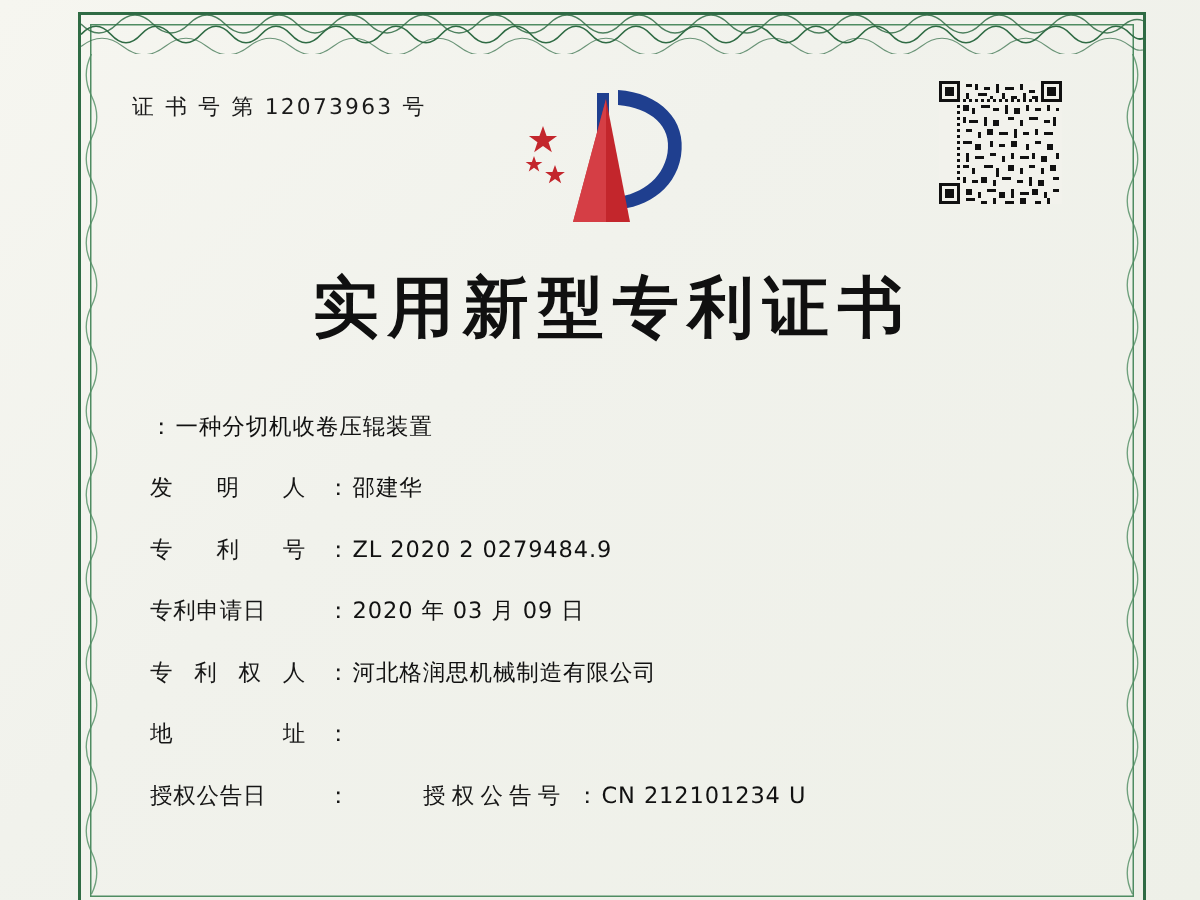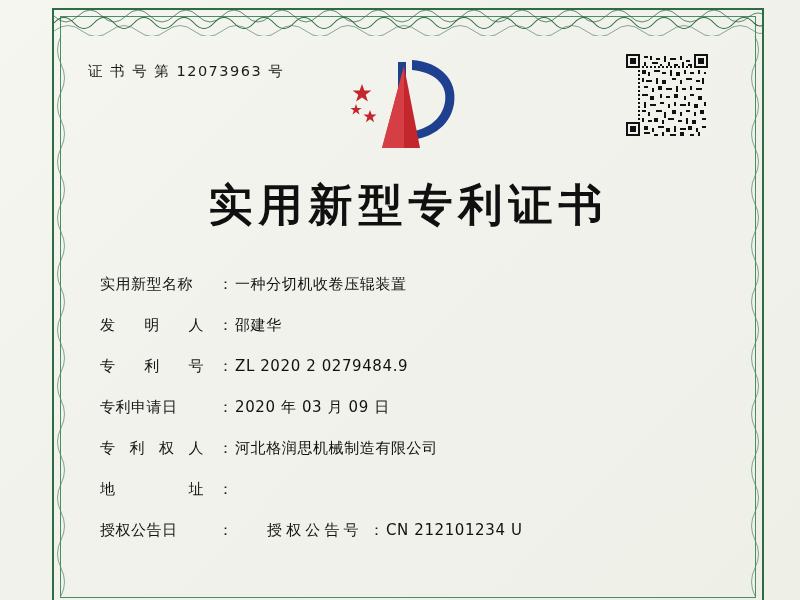--- a/index.html
+++ b/index.html
@@ -136,21 +136,21 @@
     width: 104px;
     padding-right: 14px;
   }
   .field-value {
     letter-spacing: 0.6px;
     color: #111;
   }
   
   .field-row.dual { margin-bottom: 0; }
   .dual-second {
-    margin-left: 32px;
+    margin-left: 47px;
     display: flex;
     align-items: baseline;
   }
   .dual-second .field-label {
     width: 92px;
     text-align: justify;
     text-align-last: justify;
     padding-right: 10px;
   }
   .sep-colon { margin: 0 2px 0 0; }
@@ -351,21 +351,20 @@
         <rect x="36" y="39" width="1" height="2"></rect>
       </g>
     </svg>
   </div>
 
   <div class="main-title">实用新型专利证书</div>
 
   <div class="fields">
 
     <div class="field-row">
-      <span class="field-label">实用新型名称</span>
       <span class="sep-colon">：</span>
       <span class="field-value">一种分切机收卷压辊装置</span>
     </div>
 
     <div class="field-row">
       <span class="field-label spread">发明人</span>
       <span class="sep-colon">：</span>
       <span class="field-value">邵建华</span>
     </div>
 

